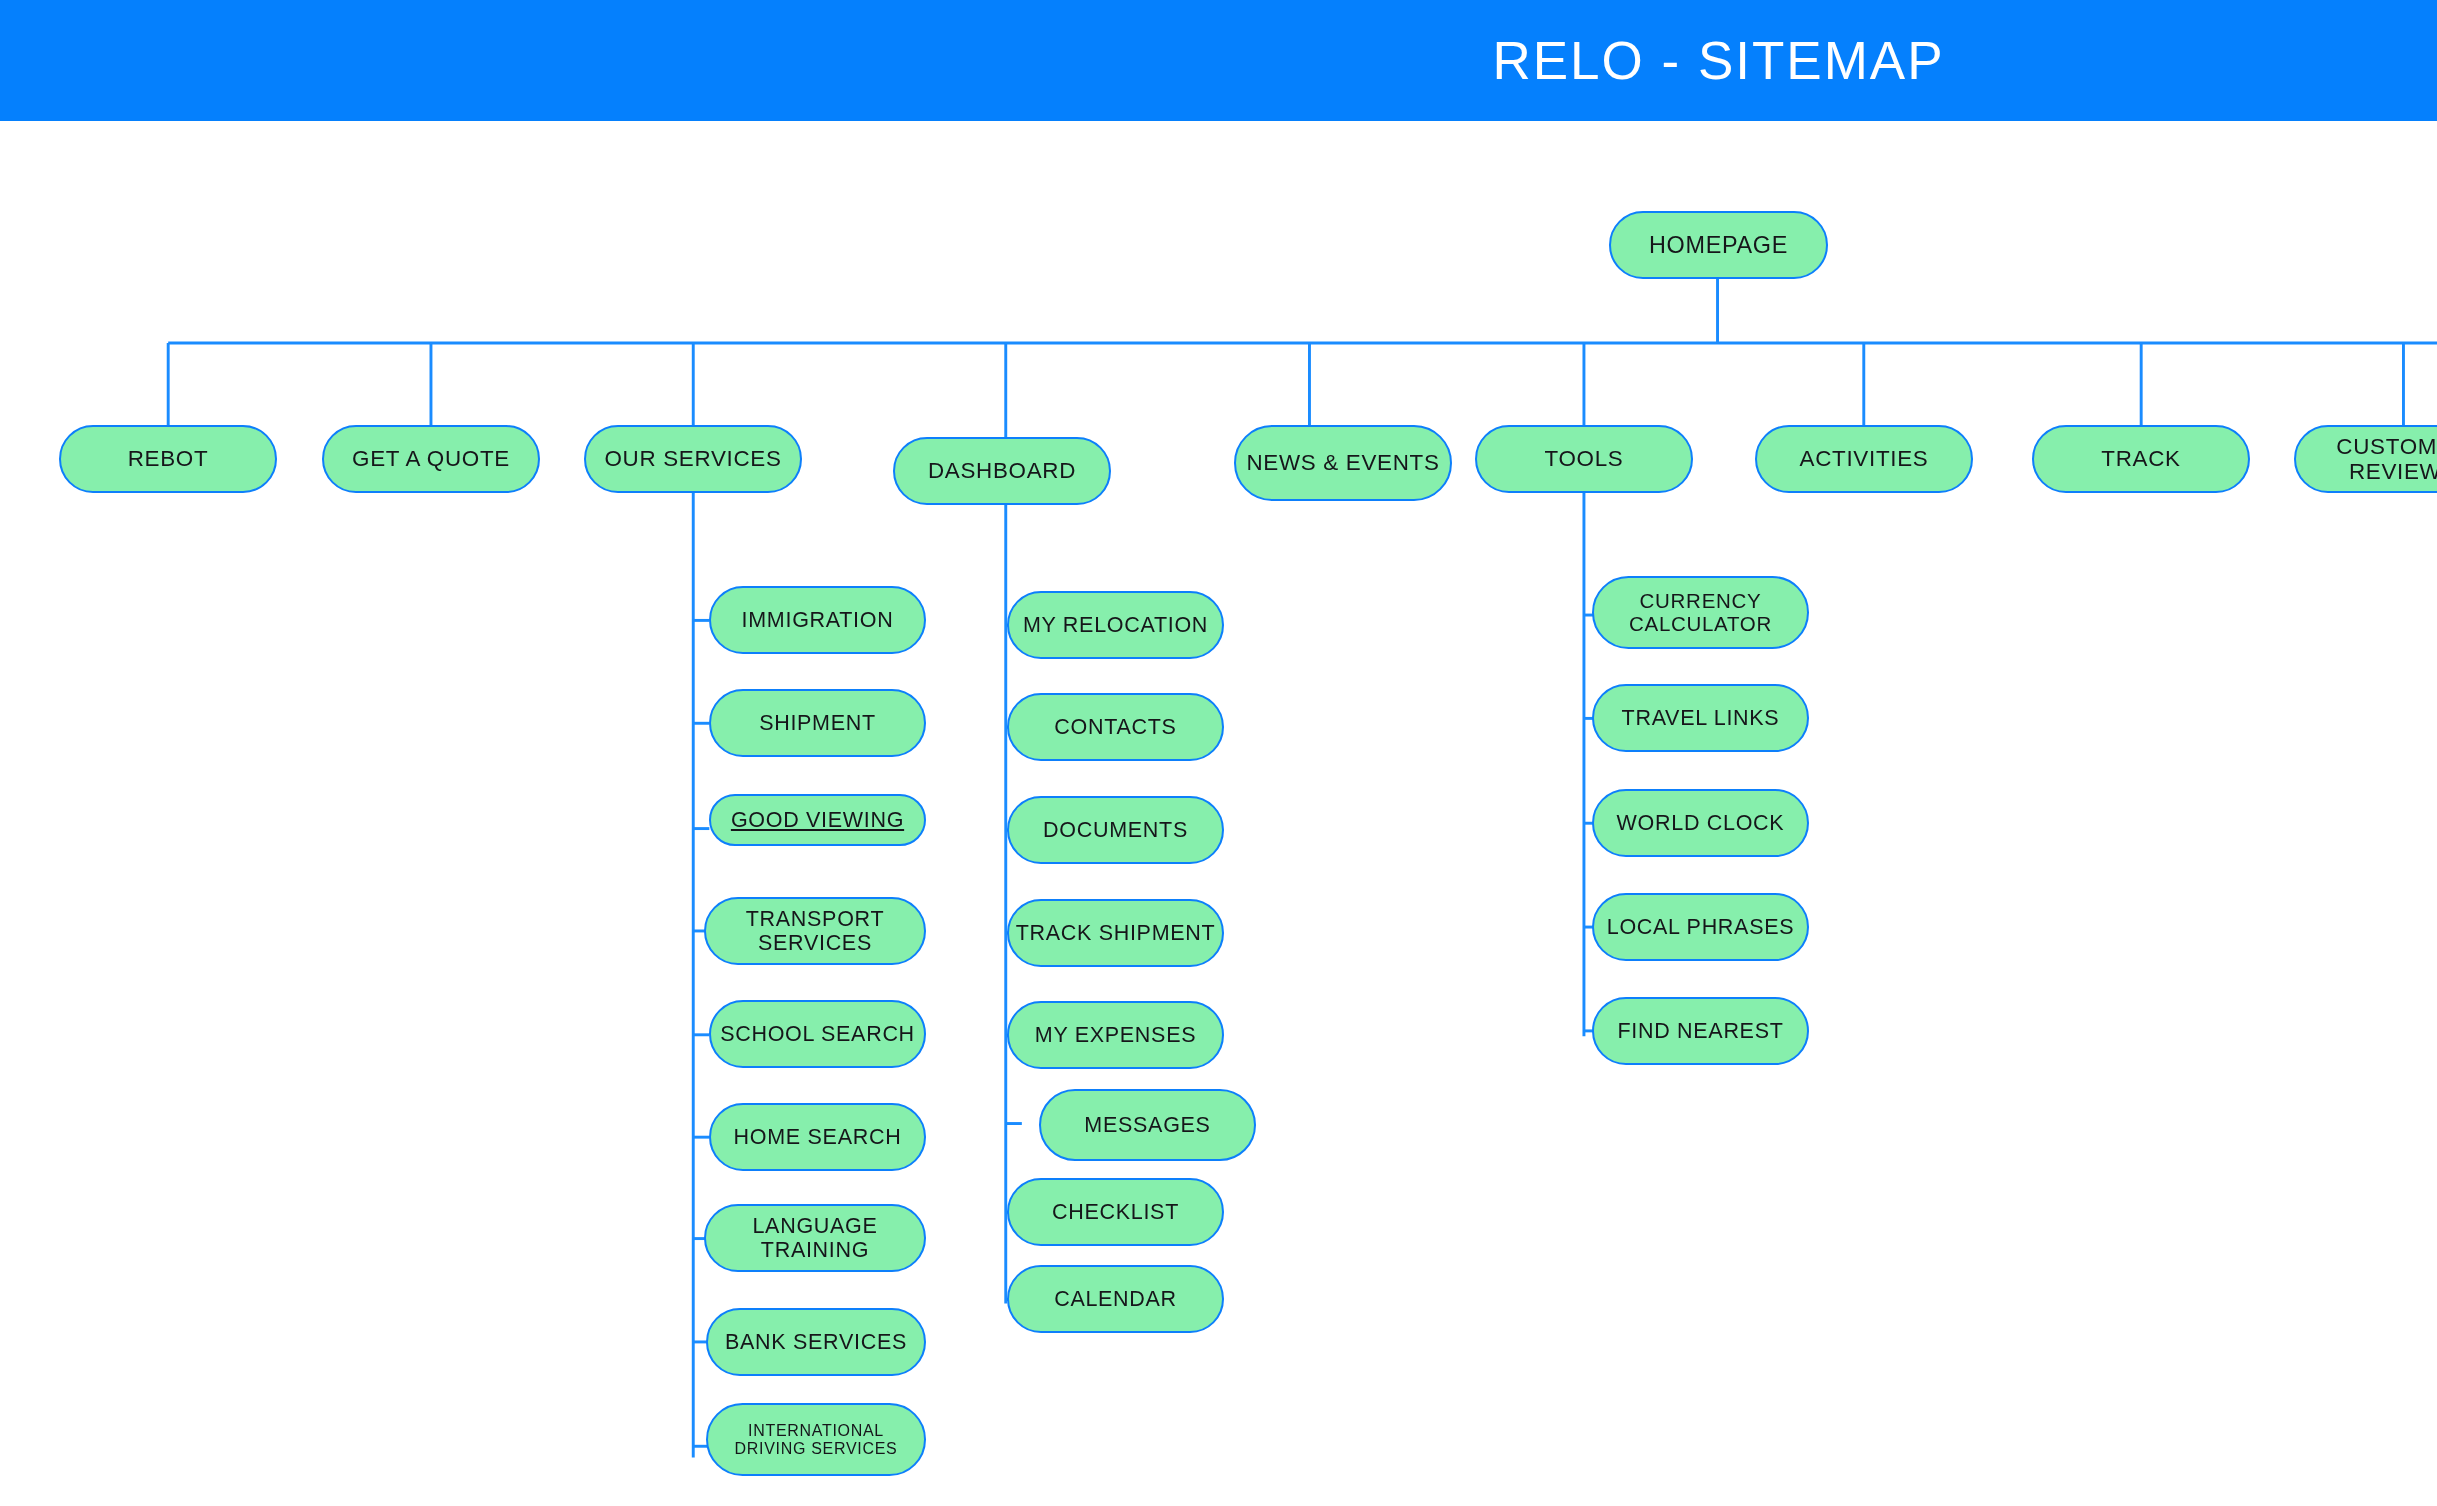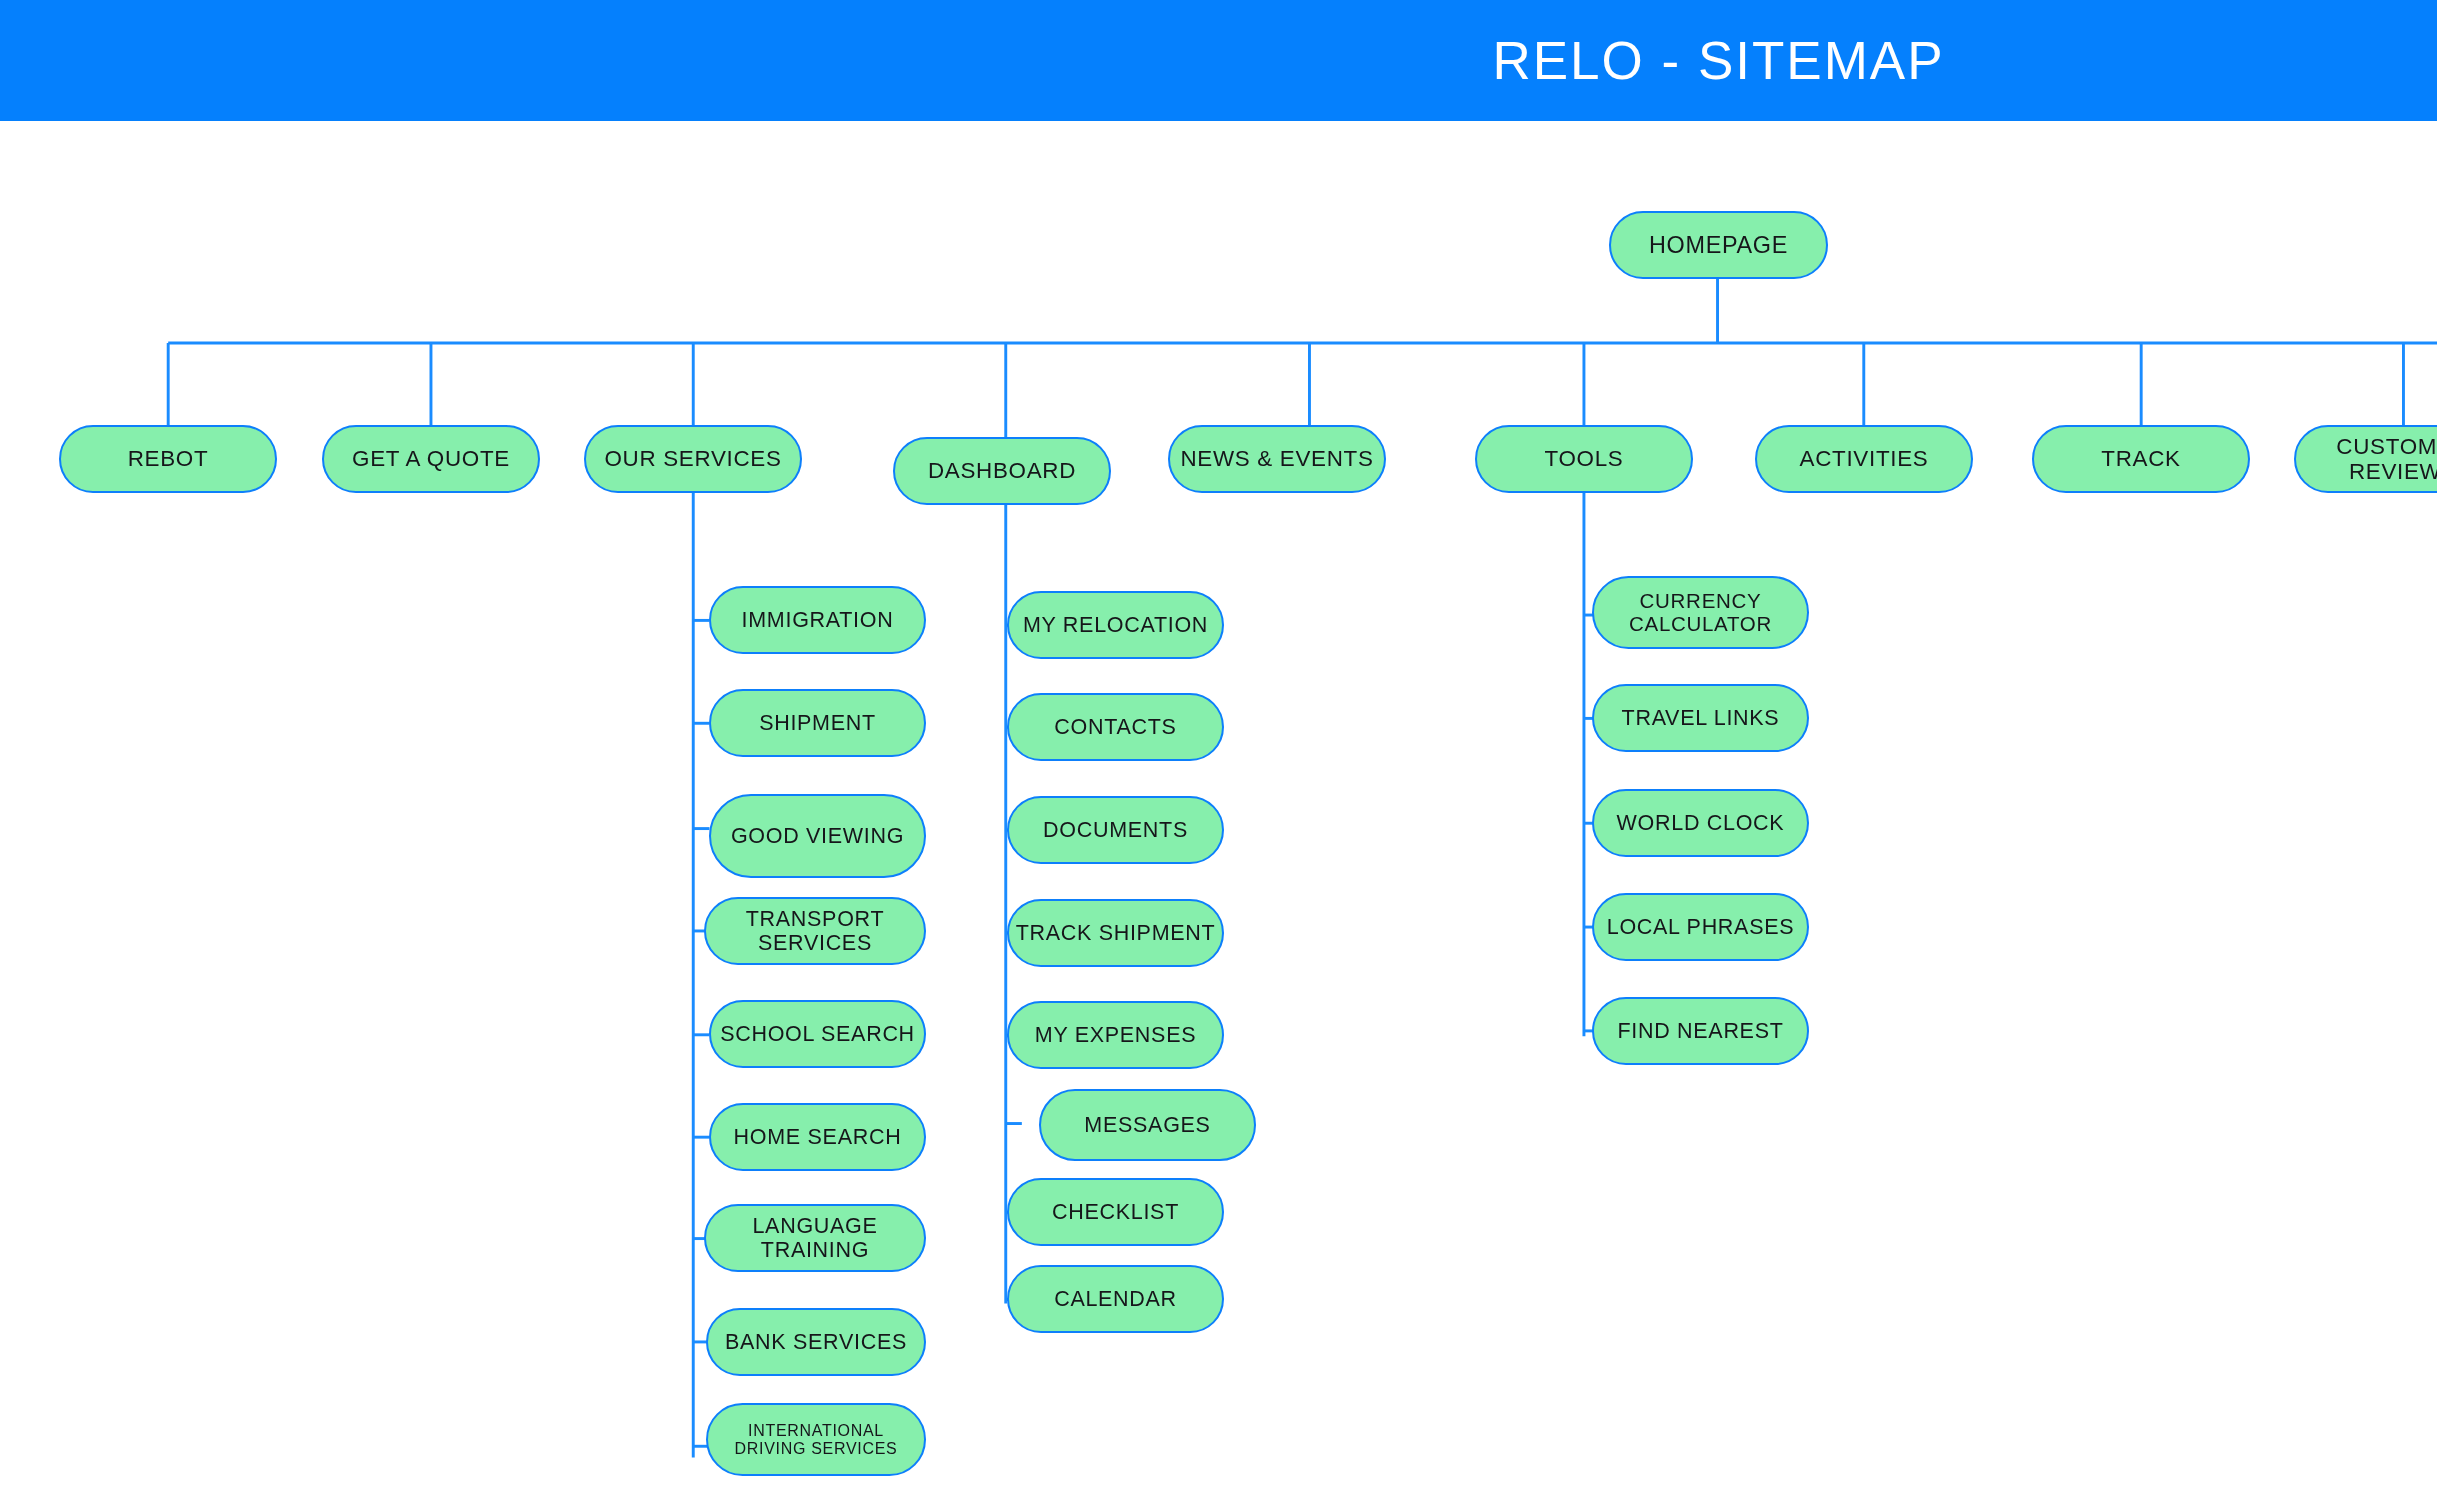--- a/index.html
+++ b/index.html
@@ -129,21 +129,21 @@
   </div>
   <div class="node lvl1" style="left:322px; top:425px; width:218px; height:68px;justify-content:flex-end;">
     <span class="lbl">GET A QUOTE</span>
   </div>
   <div class="node lvl1" style="left:584px; top:425px; width:218px; height:68px;">
     <span class="lbl">OUR SERVICES</span>
   </div>
   <div class="node lvl1" style="left:893px; top:437px; width:218px; height:68px;">
     <span class="lbl">DASHBOARD</span>
   </div>
-  <div class="node lvl1" style="left:1168px; top:425px; width:218px; height:68px;">
+  <div class="node lvl1" style="left:1234px; top:425px; width:218px; height:76px;">
     <span class="lbl">NEWS &amp; EVENTS</span>
   </div>
   <div class="node lvl1" style="left:1475px; top:425px; width:218px; height:68px;">
     <span class="lbl">TOOLS</span>
   </div>
   <div class="node lvl1" style="left:1755px; top:425px; width:218px; height:68px;">
     <span class="lbl">ACTIVITIES</span>
   </div>
   <div class="node lvl1" style="left:2032px; top:425px; width:218px; height:68px;">
     <span class="lbl">TRACK</span>
@@ -151,21 +151,21 @@
   <div class="node lvl1" style="left:2294px; top:425px; width:218px; height:68px;">
     <span class="lbl">CUSTOMER REVIEWS</span>
   </div>
 
   <div class="node lvl2" style="left:709px; top:586px; width:217px; height:68px;">
     <span class="lbl">IMMIGRATION</span>
   </div>
   <div class="node lvl2" style="left:709px; top:689px; width:217px; height:68px;">
     <span class="lbl">SHIPMENT</span>
   </div>
-  <div class="node lvl2" style="left:709px; top:794px; width:217px; height:84px;">
+  <div class="node lvl2" style="left:709px; top:794px; width:217px; height:52px;text-decoration:underline;">
     <span class="lbl">GOOD VIEWING</span>
   </div>
   <div class="node lvl2" style="left:704px; top:897px; width:222px; height:68px;">
     <span class="lbl">TRANSPORT SERVICES</span>
   </div>
   <div class="node lvl2" style="left:709px; top:1000px; width:217px; height:68px;">
     <span class="lbl">SCHOOL SEARCH</span>
   </div>
   <div class="node lvl2" style="left:709px; top:1103px; width:217px; height:68px;">
     <span class="lbl">HOME SEARCH</span>

